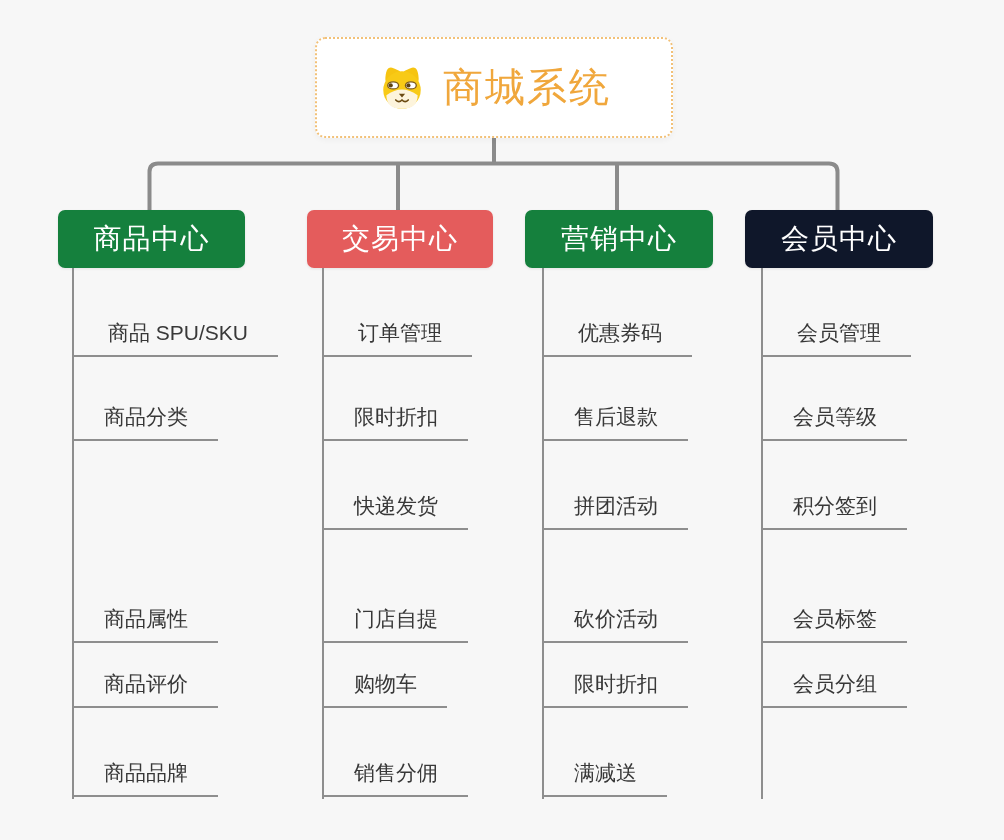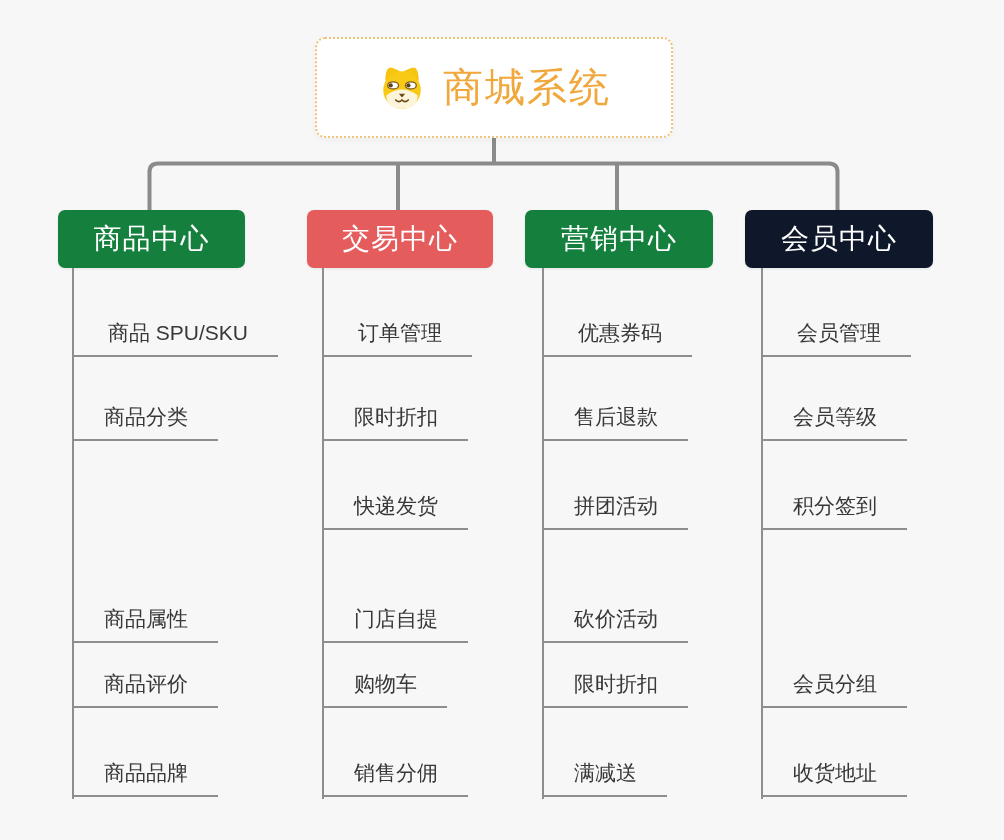--- a/index.html
+++ b/index.html
@@ -123,16 +123,16 @@
   <div class="item c2 r0">优惠券码</div>
   <div class="item c2 r1">售后退款</div>
   <div class="item c2 r2">拼团活动</div>
   <div class="item c2 r3">砍价活动</div>
   <div class="item c2 r4">限时折扣</div>
   <div class="item c2 r5">满减送</div>
 
   <div class="item c3 r1">会员等级</div>
   <div class="item c3 r0">会员管理</div>
   <div class="item c3 r2">积分签到</div>
+  <div class="item c3 r3">会员标签</div>
   <div class="item c3 r4">会员分组</div>
-  <div class="item c3 r5">收货地址</div>
 
 </div>
 
 </body></html>

